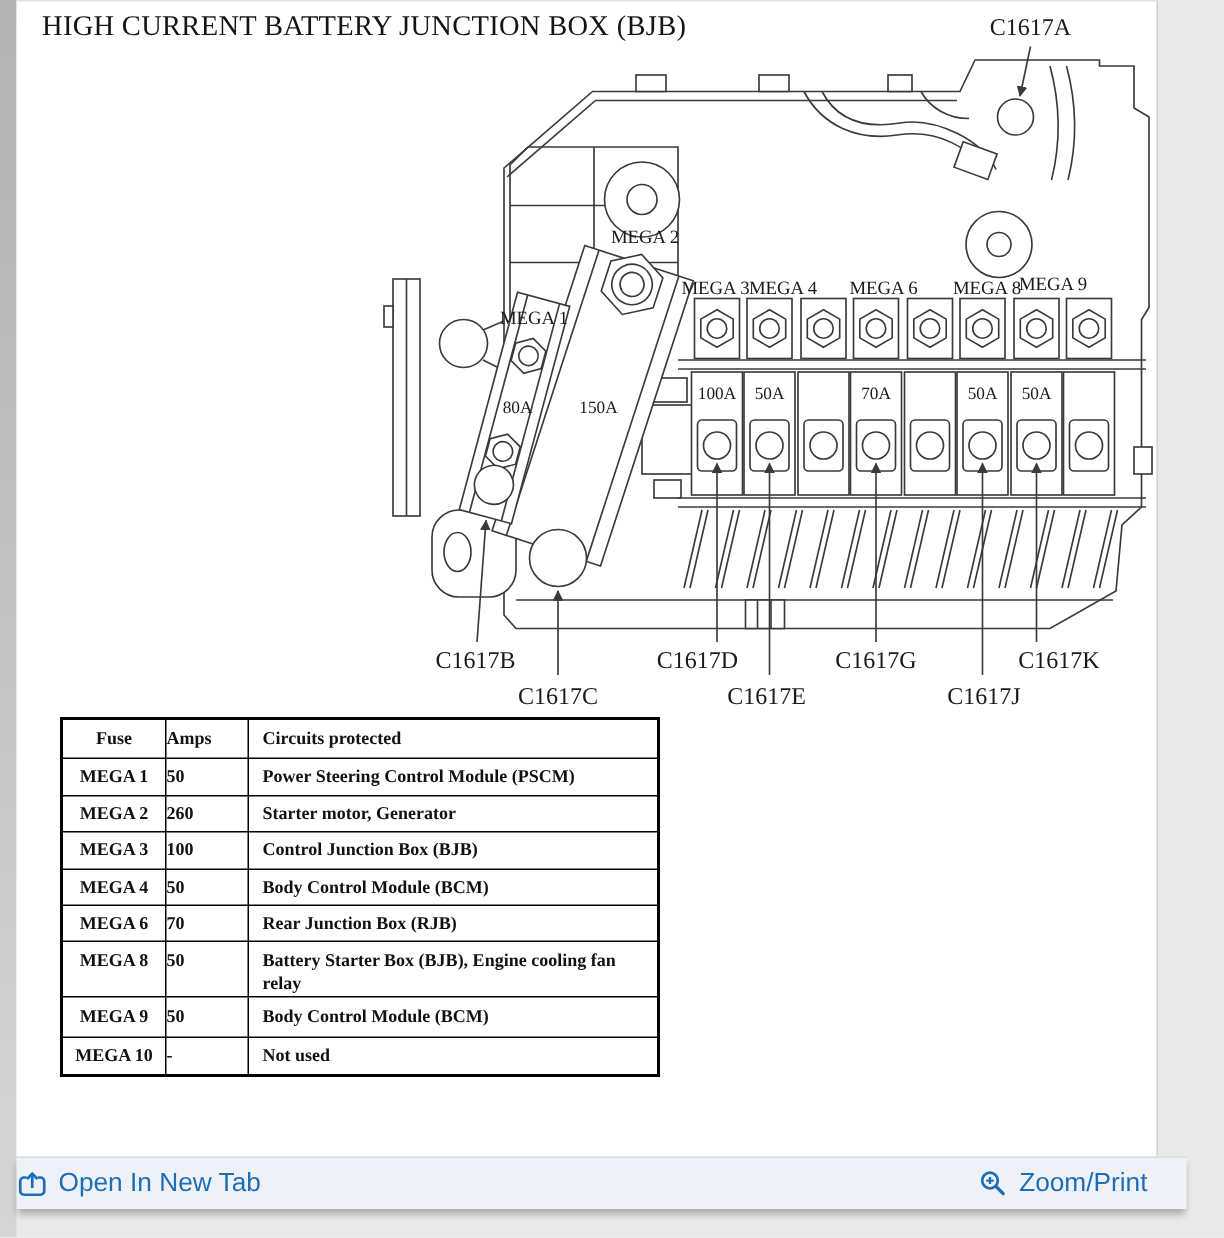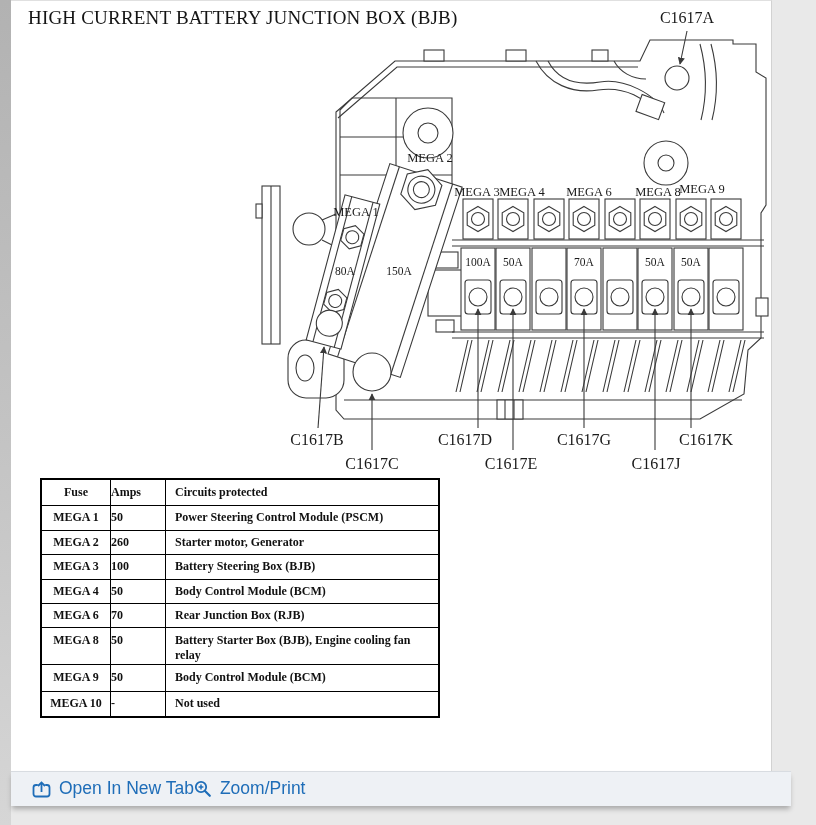--- a/index.html
+++ b/index.html
@@ -25,22 +25,22 @@
   #fuse-table tr{height:25px;}
   #fuse-table tr.tall{height:37px;}
   #fuse-table tr.tall td{vertical-align:top;padding-top:5px;}
   .c1{width:68px;text-align:center;}
   .c2{width:54px;text-align:left;margin-top:36px;}
   .c3{width:263px;text-align:left;padding-left:9px !important;margin-top:16px;}
   #fuse-table th.c3{text-align:left;padding-left:9px;}
   
   #footer-bar{position:absolute;left:11px;top:771px;width:780px;height:35px;
     background:#eef1f5;border-top:1px solid #d8dce1;box-sizing:border-box;
-    display:flex;align-items:center;justify-content:flex-start;
-    padding:0 26px 0 21px;box-shadow:0 4px 5px -1px rgba(0,0,0,.28);}
+    display:flex;align-items:center;justify-content:space-between;
+    padding:0 26px 0 1px;box-shadow:0 4px 5px -1px rgba(0,0,0,.28);}
   .bar-link{display:flex;align-items:center;gap:8px;color:#1e6db8;font-size:17.5px;
     text-decoration:none;cursor:pointer;line-height:1;}
   .bar-link svg{display:block;}
 </style>
 </head>
 <body>
 
 <div id="page">
   <div id="left-strip"></div>
   <div id="panel"></div>
@@ -229,21 +229,21 @@
       <td class="c3">Power Steering Control Module (PSCM)</td>
     </tr>
     <tr style="height:24px;">
       <td class="c1">MEGA 2</td>
       <td class="c2">260</td>
       <td class="c3">Starter motor, Generator</td>
     </tr>
     <tr>
       <td class="c1">MEGA 3</td>
       <td class="c2">100</td>
-      <td class="c3">Battery Steering Box (BJB)</td>
+      <td class="c3">Control Junction Box (BJB)</td>
     </tr>
     <tr style="height:24px;">
       <td class="c1">MEGA 4</td>
       <td class="c2">50</td>
       <td class="c3">Body Control Module (BCM)</td>
     </tr>
     <tr style="height:24px;">
       <td class="c1">MEGA 6</td>
       <td class="c2">70</td>
       <td class="c3">Rear Junction Box (RJB)</td>

